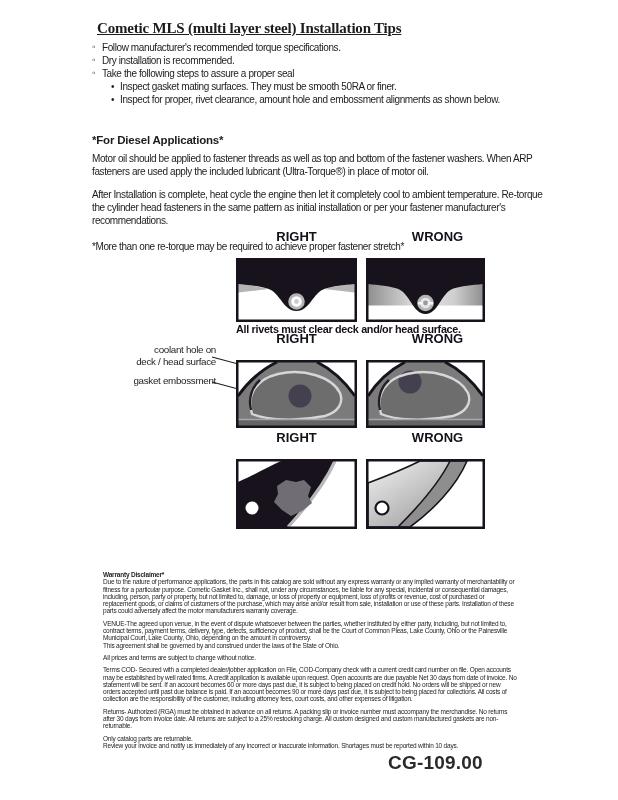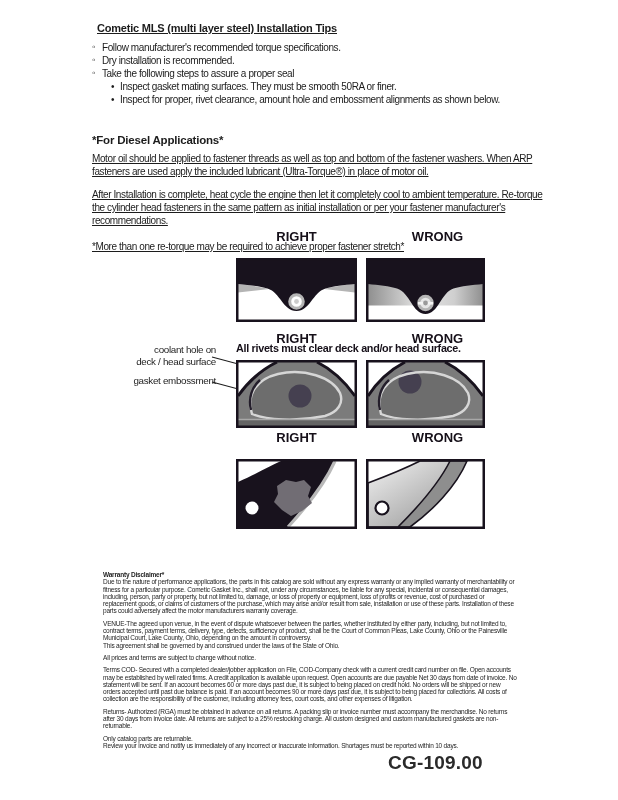--- a/index.html
+++ b/index.html
@@ -5,40 +5,40 @@
   html,body{margin:0;padding:0;}
   body{
     width:618px;height:800px;background:#ffffff;position:relative;
     font-family:"Liberation Sans","DejaVu Sans",sans-serif;color:#1c1c1c;
     overflow:hidden;
   }
   .page{position:absolute;inset:0;}
   
   .content{position:absolute;left:92px;top:22px;width:462px;
     font-size:10px;letter-spacing:-0.4px;line-height:13px;}
-  .title{font-size:11px;font-weight:bold;text-decoration:underline;
-    letter-spacing:-0.2px;margin:0 0 6px 5px;}
+  .title{font-size:15px;font-weight:bold;text-decoration:underline;
+    letter-spacing:-0.2px;margin:0 0 6px 5px;font-family:Liberation Serif, serif;}
   .tips{margin:0;padding:0;list-style:none;}
   .tip{position:relative;padding-left:10px;}
   .tip::before{content:"◦";position:absolute;left:0;top:-1px;font-size:10px;color:#1c1c1c;}
   .subtip{position:relative;padding-left:9px;margin-left:19px;}
   .subtip::before{content:"•";position:absolute;left:0;top:0;color:#1c1c1c;}
   .diesel-heading{font-weight:bold;font-size:11.5px;letter-spacing:-0.2px;margin:28px 0 5px 0;}
-  .para{margin:0 0 10px 0;text-decoration:underline;}
+  .para{margin:0 0 10px 0;}
   .note{margin-top:13px;}
   
   .figure{position:absolute;left:236px;}
   #fig1{top:229px;} #fig2{top:331px;} #fig3{top:430px;}
   .fig-labels{display:flex;gap:21px;margin-bottom:14px;}
   .fig-labels span{display:block;text-align:center;font-weight:bold;font-size:13px;color:#161019;}
   .fig-labels .l{width:121px;} .fig-labels .r{width:119px;}
   .fig-panels{display:flex;gap:9px;}
   .fig-panels svg{display:block;}
   .fig-caption{font-weight:bold;font-size:10.8px;letter-spacing:-0.3px;
-    margin-top:21px;line-height:11.5px;white-space:pre-line;color:#161019;}
+    margin-top:2px;line-height:11.5px;white-space:pre-line;color:#161019;}
   
   .annotations{position:absolute;left:102px;top:344px;width:114px;text-align:right;
     font-size:9.8px;line-height:11.5px;letter-spacing:-0.3px;color:#1c1c1c;}
   .annotations .ann2{margin-top:8px;text-align:right;}
   .ann-lines{position:absolute;left:210px;top:349px;}
   
   .legal{position:absolute;left:103px;top:571px;width:416px;
     font-size:6.5px;line-height:7.3px;letter-spacing:-0.2px;color:#242424;}
   .legal-heading{font-weight:bold;margin:0 0 8px 0;}
   .legal p{margin:0;}

